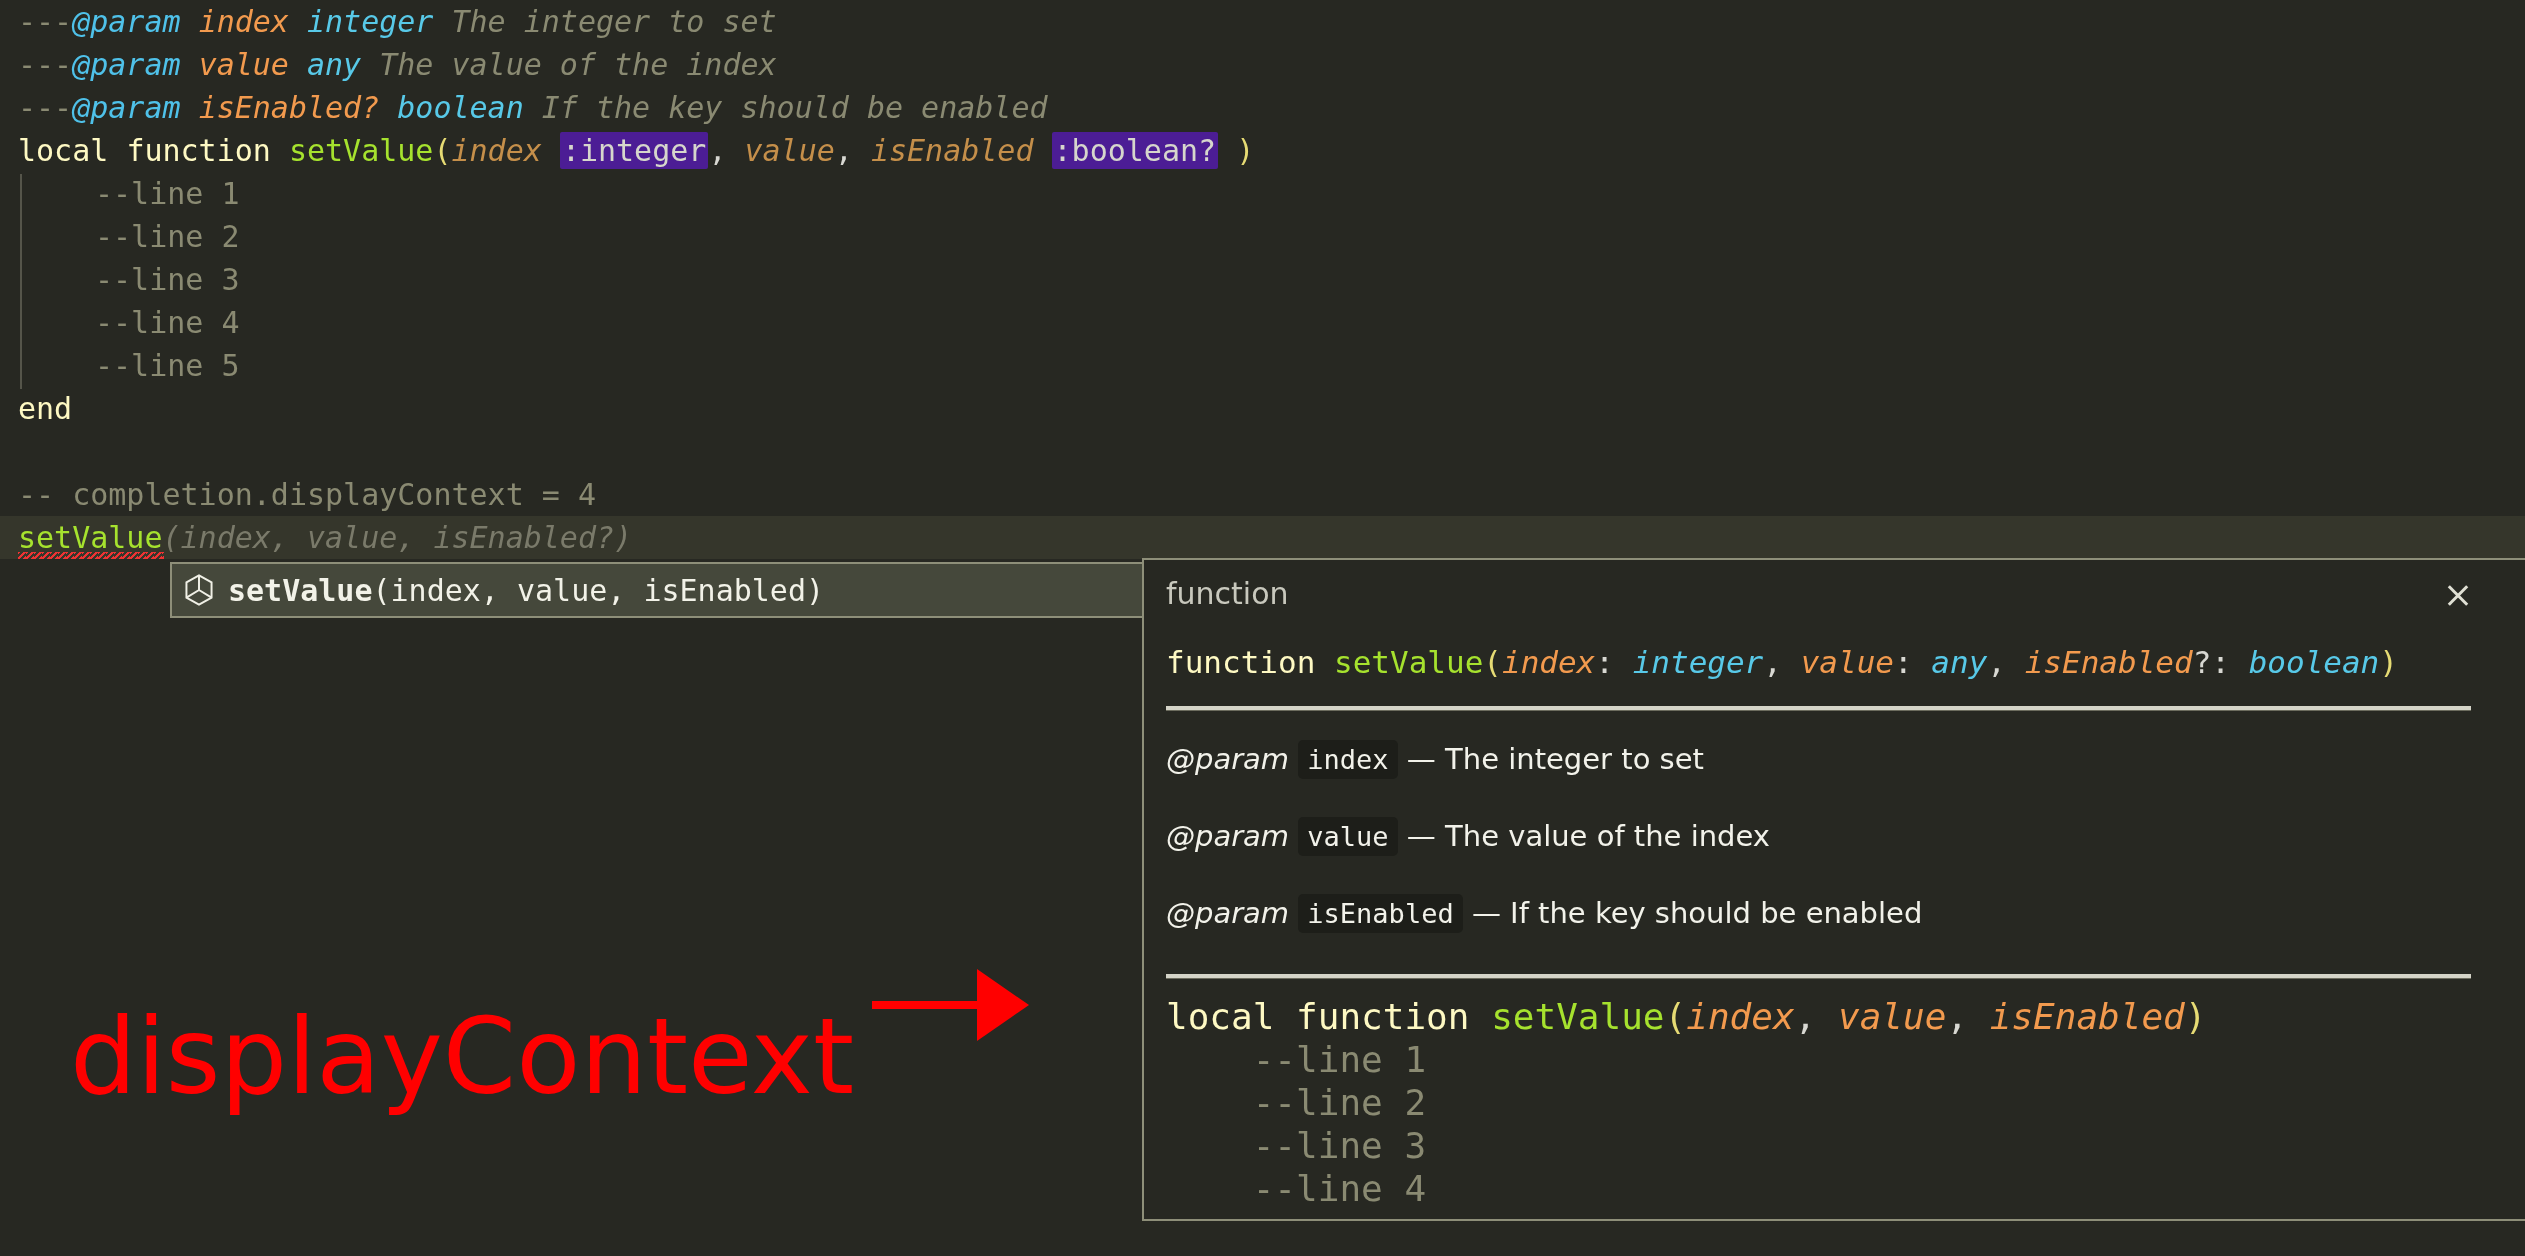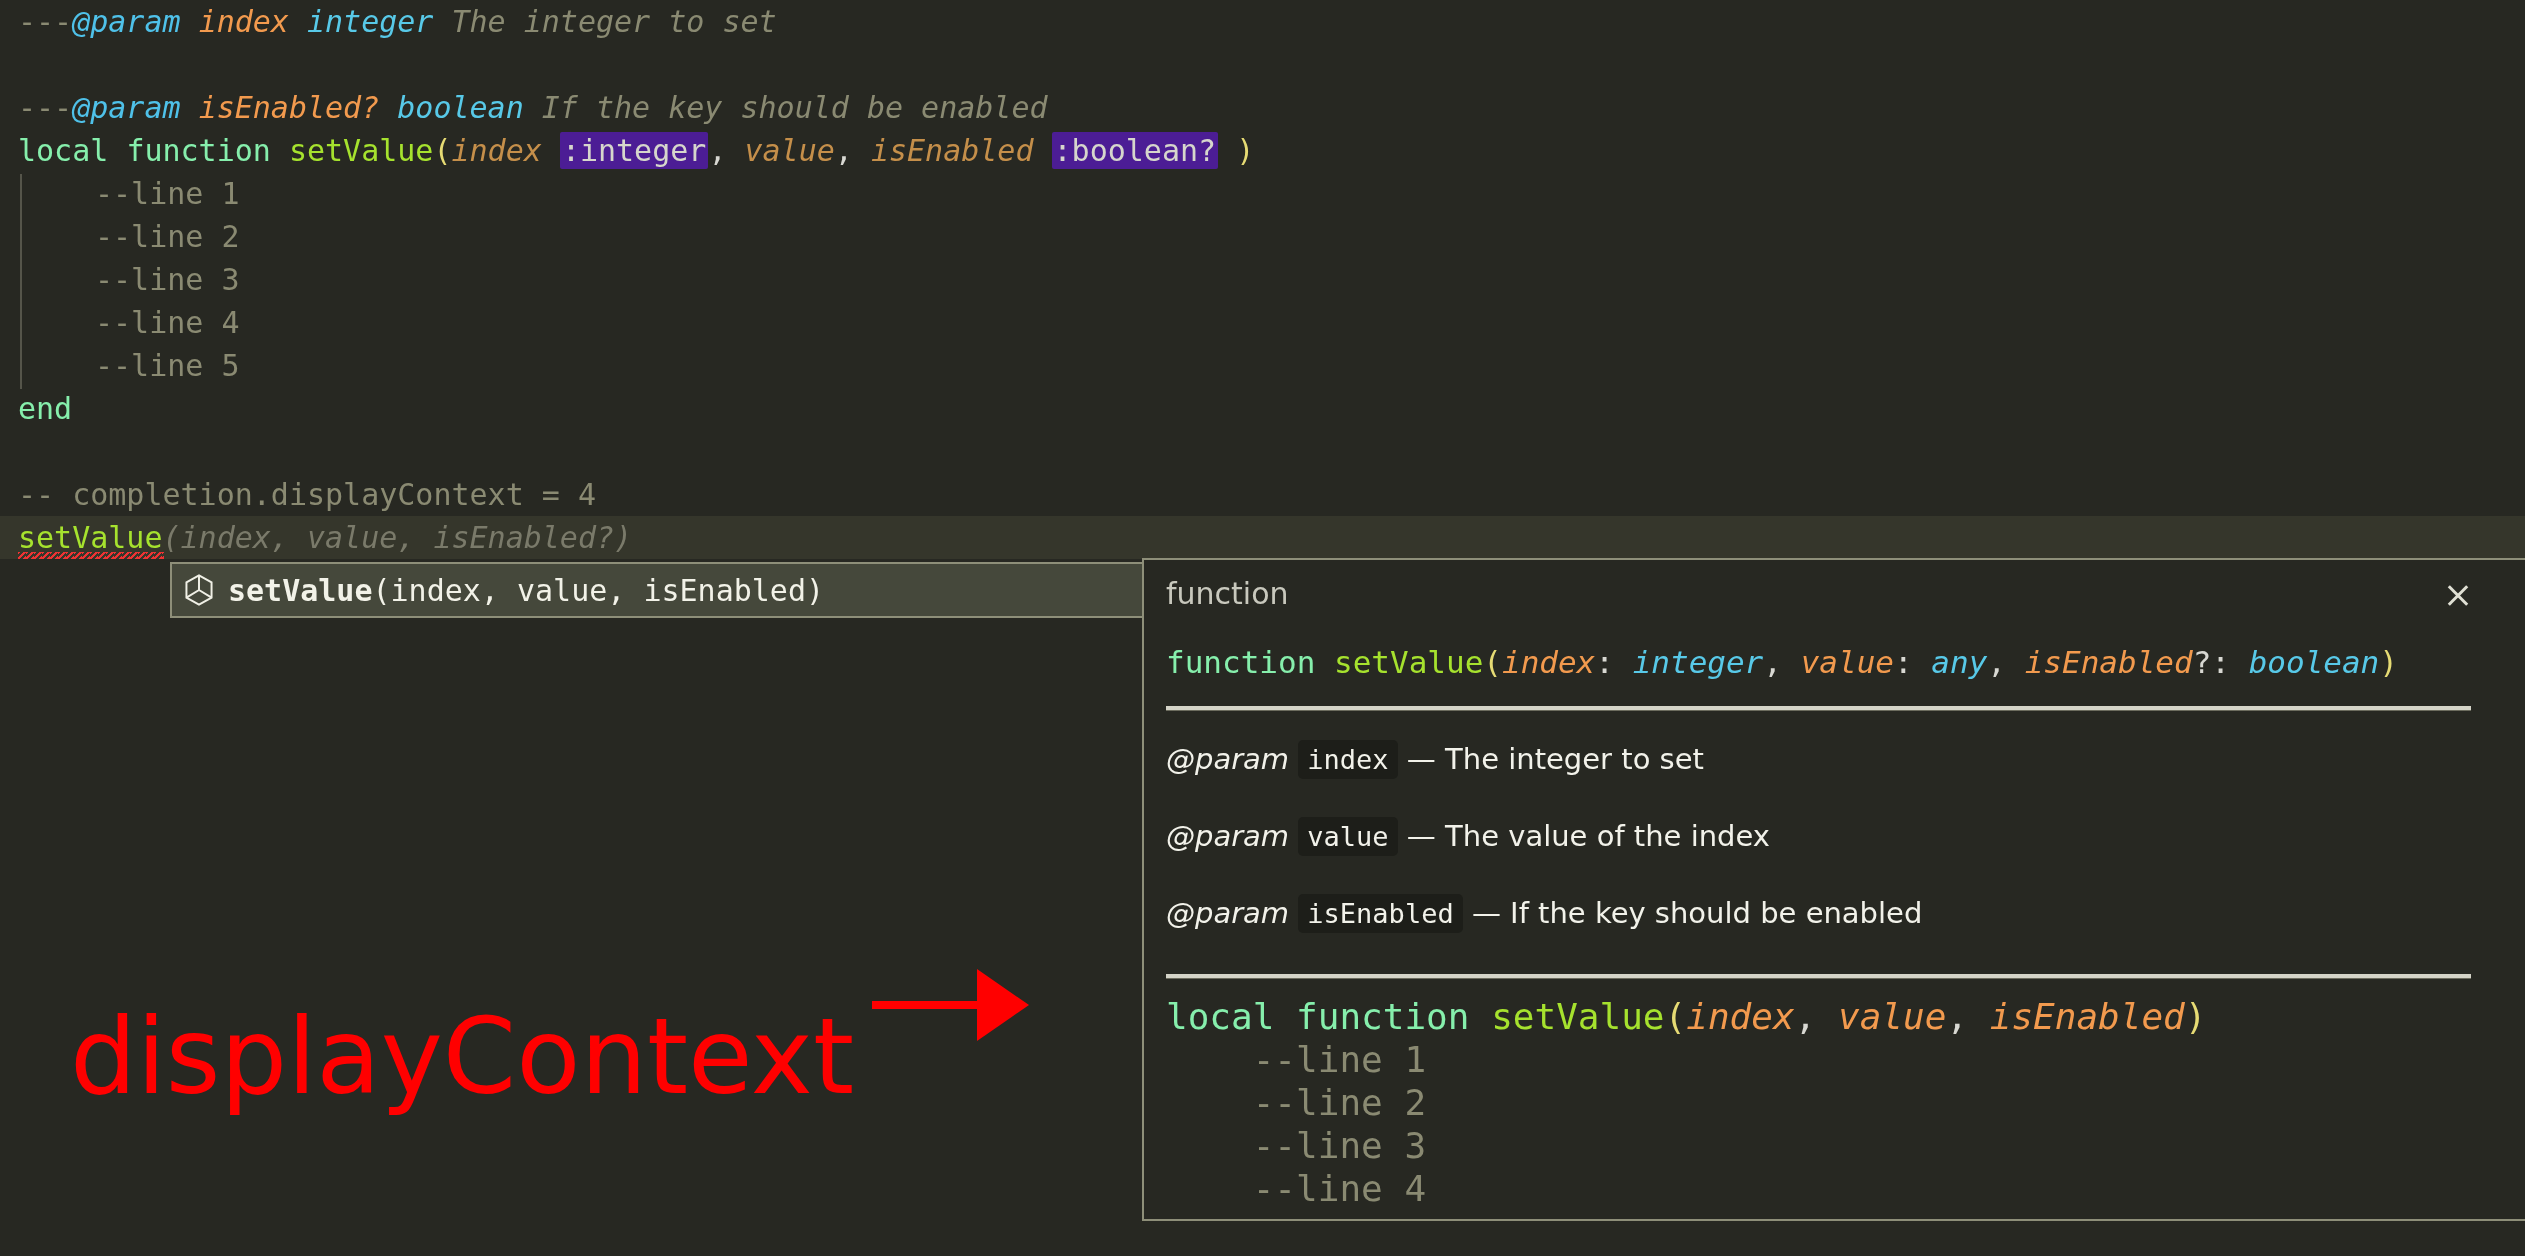--- a/index.html
+++ b/index.html
@@ -33,21 +33,21 @@
     font-size: 30px;
     letter-spacing: 0px;
   }
 
   
   .t-com      { color: #8a8a72; }
   .t-tag      { color: #4fc1e9; font-style: italic; }
   .t-pname    { color: #f29a4e; font-style: italic; }
   .t-type     { color: #58c9e8; font-style: italic; }
   .t-desc     { color: #8a8a72; font-style: italic; }
-  .t-kw       { color: #86efac; }
+  .t-kw       { color: #fef9c3; }
   .t-fn       { color: #a6e22e; }
   .t-punct    { color: #d8d8d2; }
   .t-paren    { color: #e6db74; }
   .t-param    { color: #c58f4a; font-style: italic; }
   .t-hint     {
     color: #d6d6cc;
     background: #4c1d95;
     font-style: normal;
     padding: 1px 2px;
     border-radius: 2px;
@@ -231,20 +231,21 @@
     white-space: pre;
   }
 </style>
 </head>
 <body>
 
 <div id="editor">
 
   <div class="code-line" style="top:0px"><span class="t-com">---</span><span class="t-tag">@param</span><span class="t-com"> </span><span class="t-pname">index</span><span class="t-com"> </span><span class="t-type">integer</span><span class="t-com"> </span><span class="t-desc">The integer to set</span></div>
 
+  <div class="code-line" style="top:43px"><span class="t-com">---</span><span class="t-tag">@param</span><span class="t-com"> </span><span class="t-pname">value</span><span class="t-com"> </span><span class="t-type">any</span><span class="t-com"> </span><span class="t-desc">The value of the index</span></div>
 
   <div class="code-line" style="top:86px"><span class="t-com">---</span><span class="t-tag">@param</span><span class="t-com"> </span><span class="t-pname">isEnabled?</span><span class="t-com"> </span><span class="t-type">boolean</span><span class="t-com"> </span><span class="t-desc">If the key should be enabled</span></div>
 
   <div class="code-line" style="top:129px"><span class="t-kw">local</span><span> </span><span class="t-kw">function</span><span> </span><span class="t-fn">setValue</span><span class="t-paren">(</span><span class="t-param">index</span><span> </span><span class="t-hint">:integer</span><span class="t-punct">,</span><span> </span><span class="t-param">value</span><span class="t-punct">,</span><span> </span><span class="t-param">isEnabled</span><span> </span><span class="t-hint">:boolean?</span><span> </span><span class="t-paren">)</span></div>
 
   <div class="indent-guide" style="left:20px; top:174px; height:215px;"></div>
 
   <div class="code-line t-com" style="top:172px; left:95px;">--line 1</div>
   <div class="code-line t-com" style="top:215px; left:95px;">--line 2</div>
   <div class="code-line t-com" style="top:258px; left:95px;">--line 3</div>

